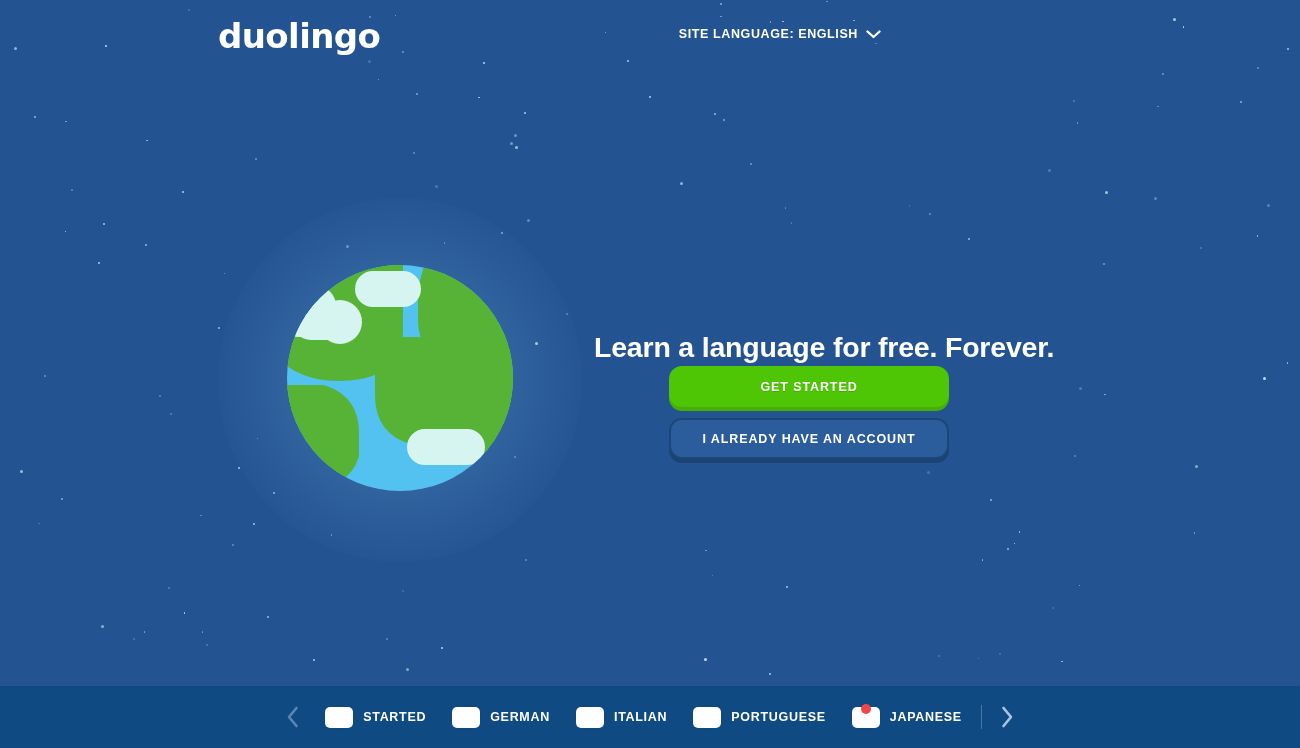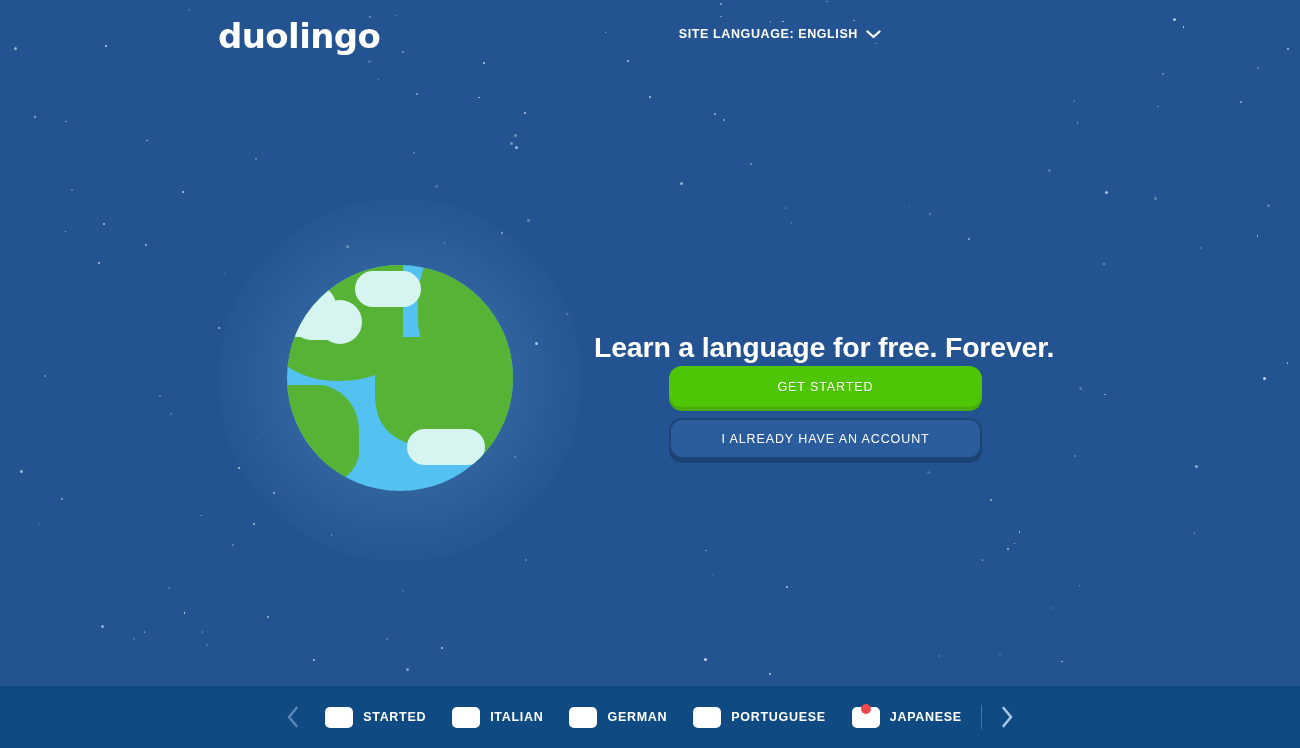--- a/index.html
+++ b/index.html
@@ -98,24 +98,24 @@
 
   #cta {
     position:absolute;
     left:669px; top:366px;
     width:280px;
   }
 
   .btn {
     position:relative;
     display:flex; align-items:center; justify-content:center;
-    width:313px; height:41px;
+    width:280px; height:41px;
     border-radius:13px;
     font-size:12.5px;
-    font-weight:normal;
+    font-weight:bold;
     letter-spacing:0.9px;
     cursor:pointer;
     user-select:none;
     border:none;
     font-family:"Liberation Sans", sans-serif;
     text-align:center;
   }
   #btn-get-started {
     background:#4fc605;
     color:#ffffff;
@@ -385,36 +385,36 @@
           <span class="flag-inner" style="background:#ffffff;">
             <span style="position:absolute;left:0;top:0;width:34%;height:100%;background:#3ba9e0;"></span>
             <span style="position:absolute;right:0;top:0;width:34%;height:100%;background:#e8383d;"></span>
           </span>
         </span>
         <span class="lang-label">STARTED</span>
       </button>
 
       <button class="lang-item">
         <span class="flag">
+          <span class="flag-inner" style="background:#1a1a1a;">
+            <span style="position:absolute;left:0;top:33.3%;width:100%;height:33.4%;background:#e02b2b;"></span>
+            <span style="position:absolute;left:0;bottom:0;width:100%;height:33.3%;background:#f5c518;"></span>
+          </span>
+        </span>
+        <span class="lang-label">GERMAN</span>
+      </button>
+
+      <button class="lang-item">
+        <span class="flag">
           <span class="flag-inner" style="background:#ffffff;">
             <span style="position:absolute;left:0;top:0;width:34%;height:100%;background:#3aaa4a;"></span>
             <span style="position:absolute;right:0;top:0;width:34%;height:100%;background:#e8383d;"></span>
           </span>
         </span>
         <span class="lang-label">ITALIAN</span>
-      </button>
-
-      <button class="lang-item">
-        <span class="flag">
-          <span class="flag-inner" style="background:#1a1a1a;">
-            <span style="position:absolute;left:0;top:33.3%;width:100%;height:33.4%;background:#e02b2b;"></span>
-            <span style="position:absolute;left:0;bottom:0;width:100%;height:33.3%;background:#f5c518;"></span>
-          </span>
-        </span>
-        <span class="lang-label">GERMAN</span>
       </button>
 
       <button class="lang-item">
         <span class="flag">
           <span class="flag-inner" style="background:#3aaa4a;">
             <svg viewBox="0 0 30 22" style="position:absolute;inset:0;width:100%;height:100%;">
               <polygon points="15,2.5 27.5,11 15,19.5 2.5,11" fill="#f5d10c"></polygon>
               <circle cx="15" cy="11" r="4.6" fill="#1b56a4"></circle>
               <path d="M10.6 9.6 Q15 12.6 19.4 9.6" stroke="#ffffff" stroke-width="1.5" fill="none"></path>
             </svg>

